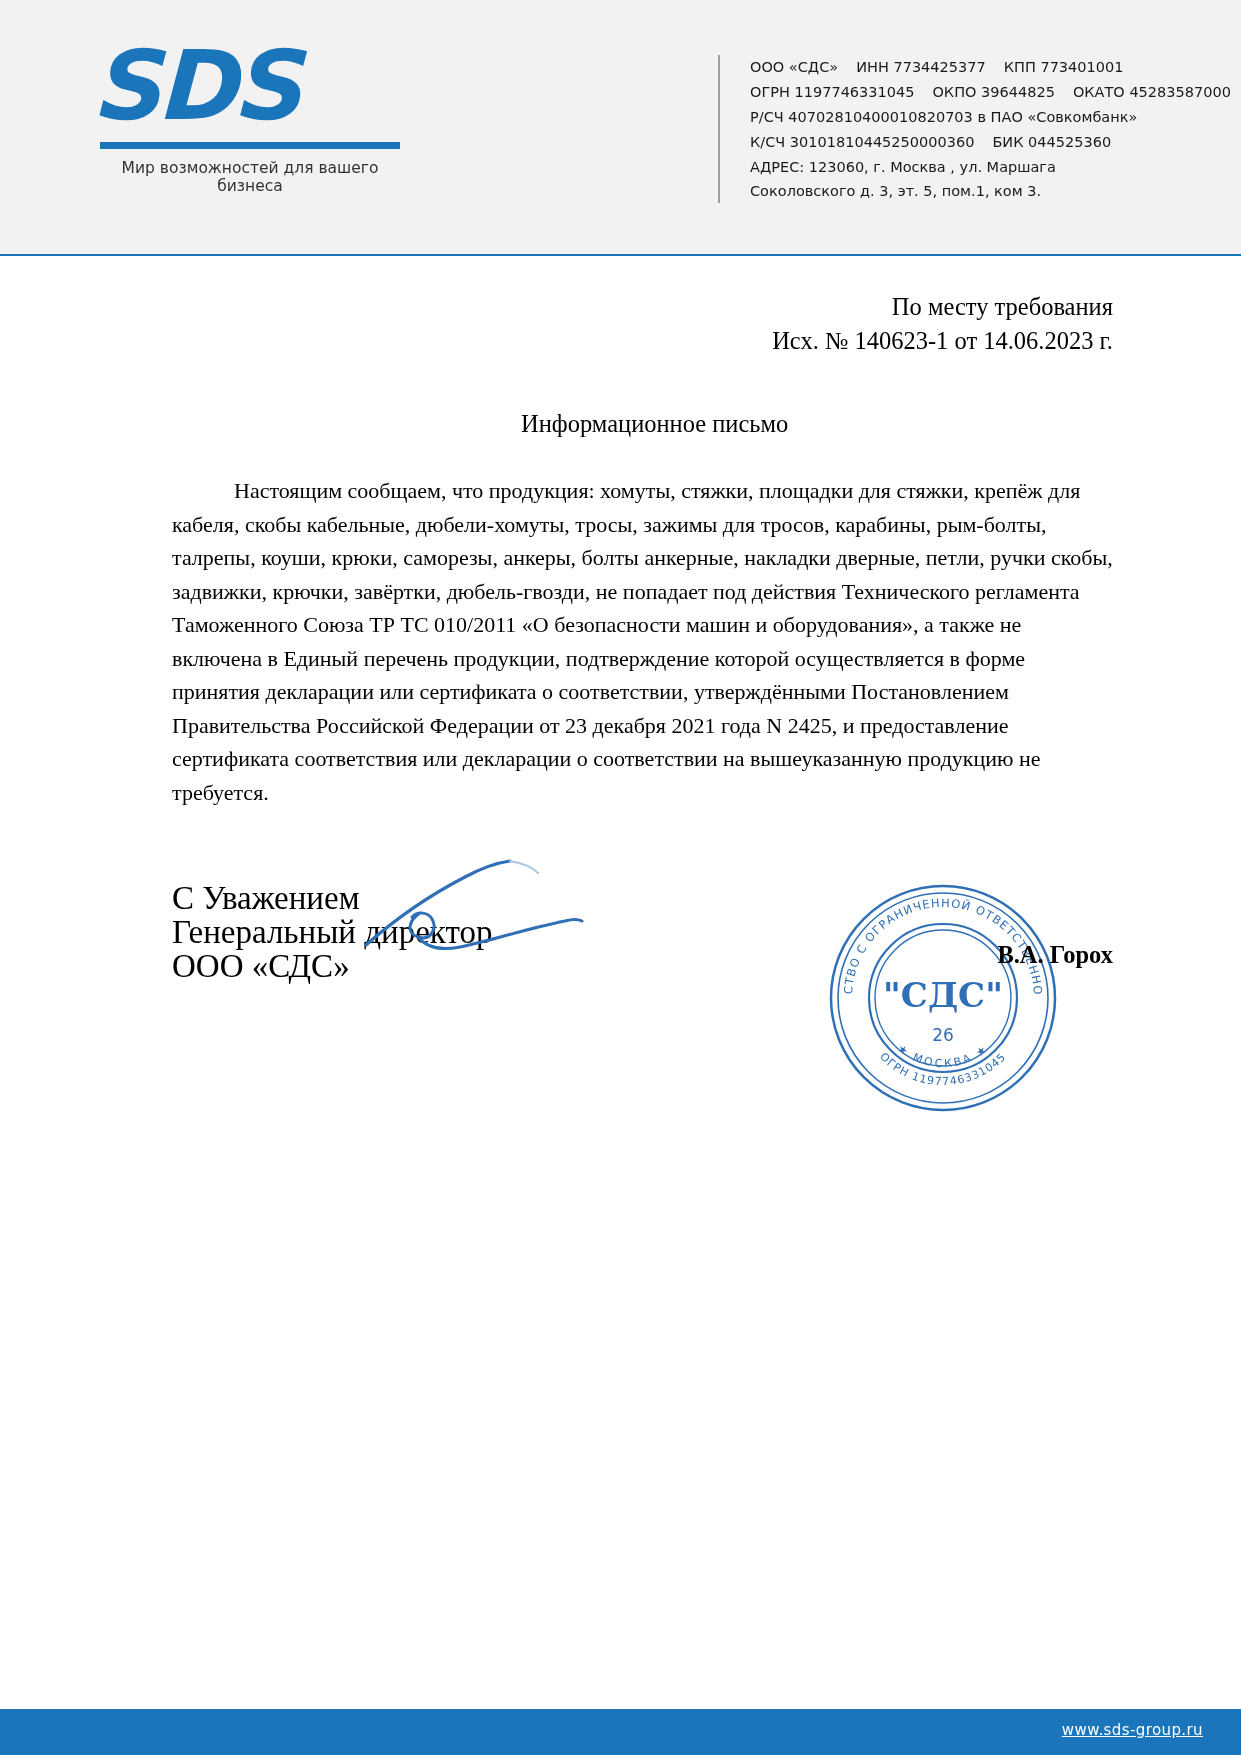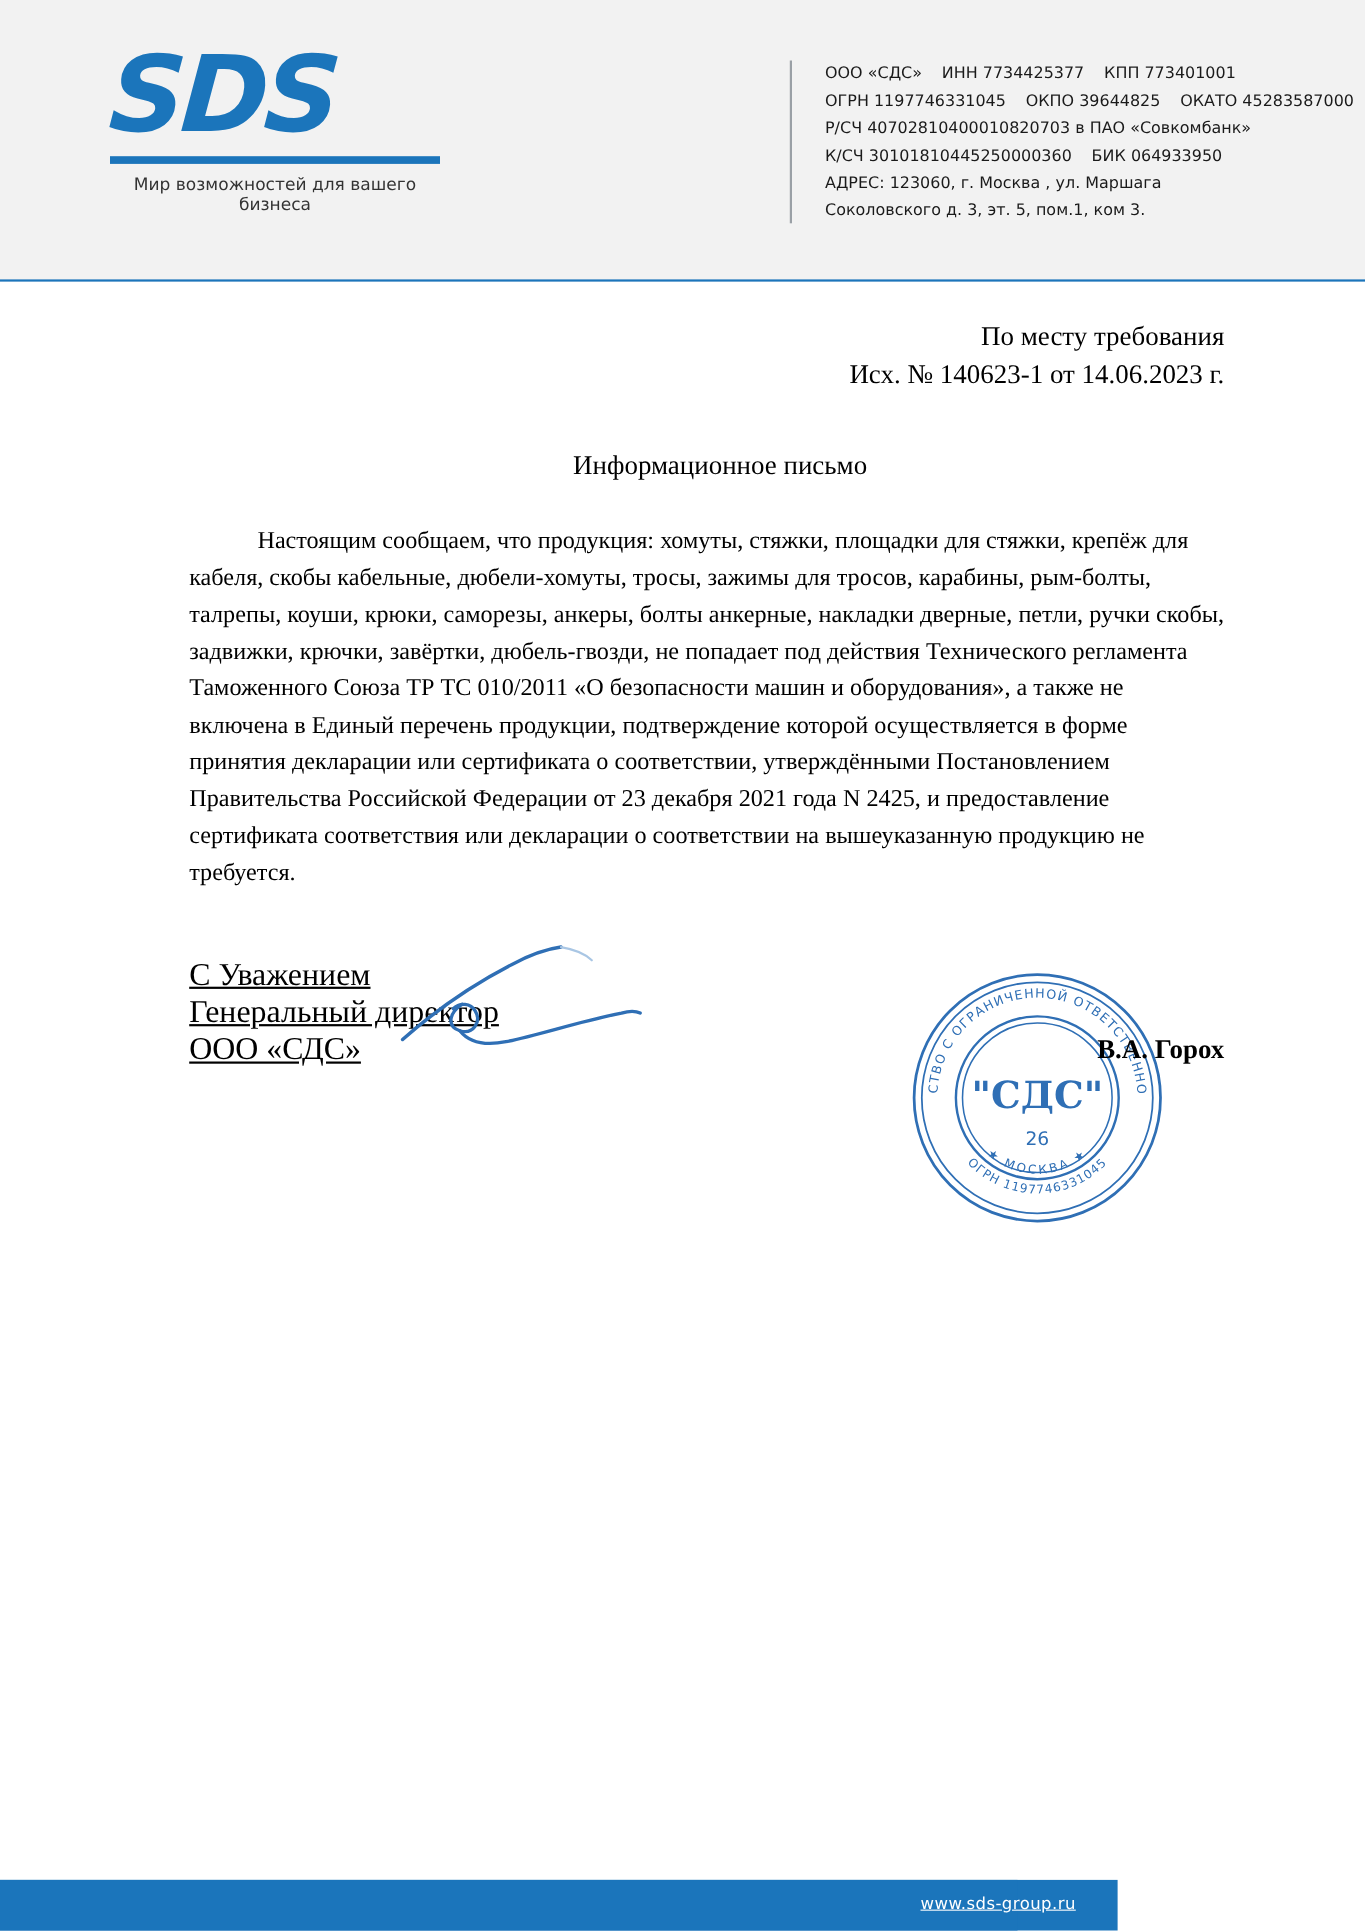--- a/index.html
+++ b/index.html
@@ -123,24 +123,23 @@
   }
 
   .signature-area {
     position: relative;
     margin-top: 56px;
     height: 330px;
   }
   .sign-left {
     position: absolute;
     left: 172px;
-    top: 4px;
-    font-size: 29px;
+    top: 16px;
+    font-size: 33px;
     line-height: 34px;
-    text-decoration: underline;
   }
   .sign-name {
     position: absolute;
     right: 128px;
     top: 76px;
     font-size: 24.5px;
     font-weight: bold;
   }
 
   
@@ -157,21 +156,21 @@
     top: 18px;
     width: 230px;
     height: 230px;
   }
 
   
   .footer {
     position: absolute;
     left: 0;
     bottom: 0;
-    width: 1016px;
+    width: 1241px;
     height: 46px;
     background: #1b75bb;
   }
   .footer-url {
     position: absolute;
     right: 38px;
     top: 12px;
     color: #ffffff;
     font-family: "DejaVu Sans", sans-serif;
     font-size: 15px;
@@ -202,21 +201,21 @@
 
       <div class="req-block">
         <span class="req-line">
           <span>ООО «СДС»</span><span class="gap"></span><span>ИНН 7734425377</span><span class="gap"></span><span>КПП 773401001</span>
         </span>
         <span class="req-line">
           <span>ОГРН 1197746331045</span><span class="gap"></span><span>ОКПО 39644825</span><span class="gap"></span><span>ОКАТО 45283587000</span>
         </span>
         <span class="req-line">Р/СЧ 40702810400010820703 в ПАО «Совкомбанк»</span>
         <span class="req-line">
-          <span>К/СЧ 30101810445250000360</span><span class="gap"></span><span>БИК 064933950</span>
+          <span>К/СЧ 30101810445250000360</span><span class="gap"></span><span>БИК 044525360</span>
         </span>
         <span class="req-line req-addr">АДРЕС: 123060, г. Москва , ул. Маршага Соколовского д. 3, эт. 5, пом.1, ком 3.</span>
       </div>
 
     </div>
   </div>
 
   <div class="content">
 
     <div class="addressee">

